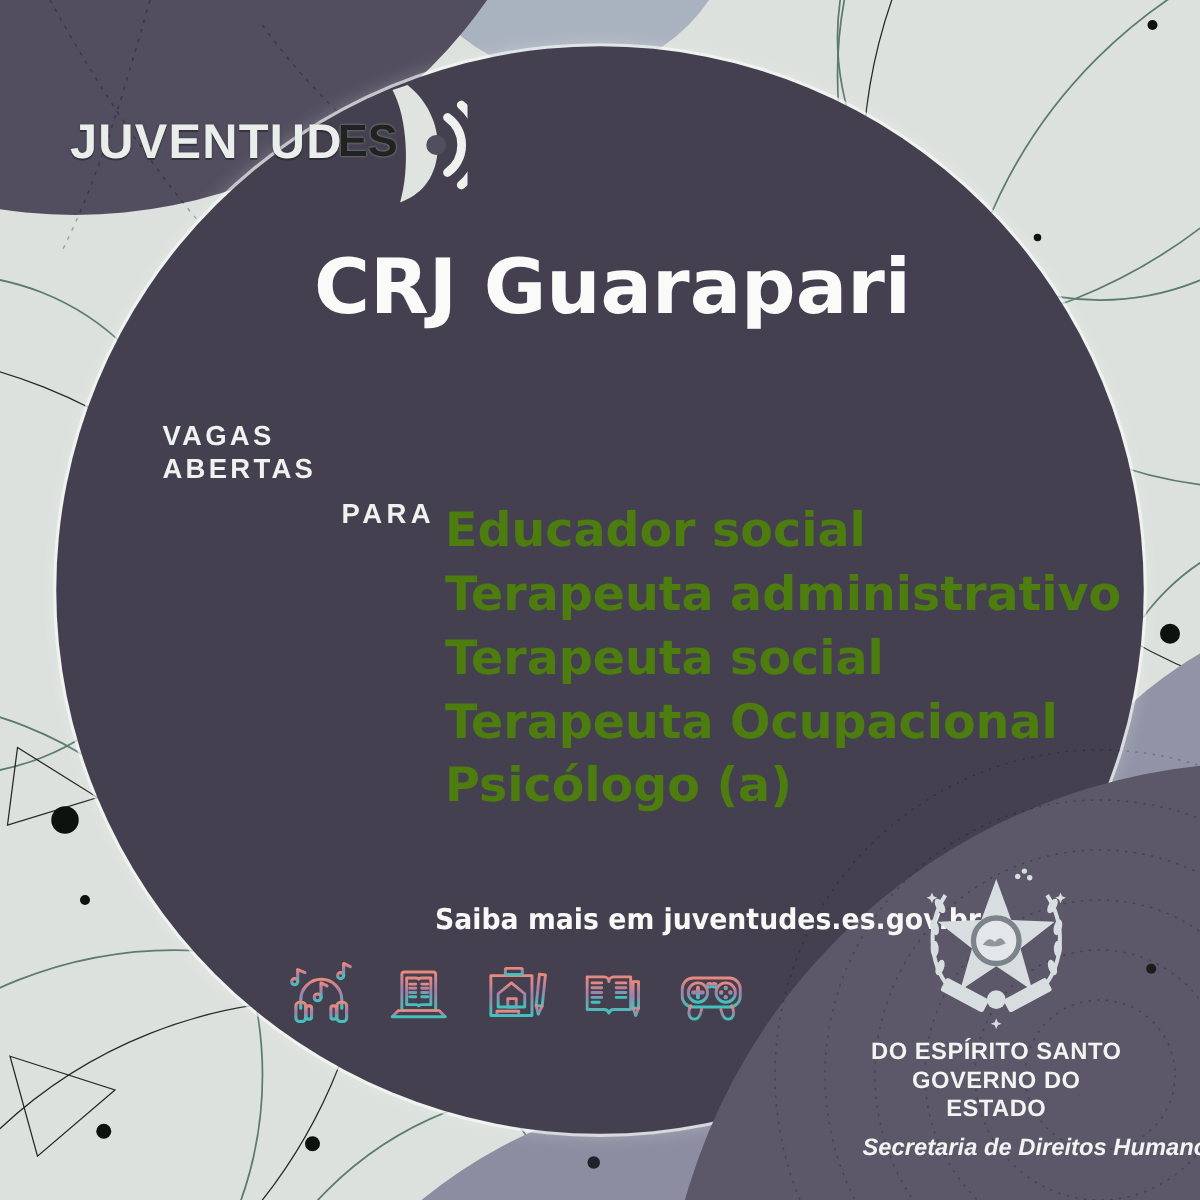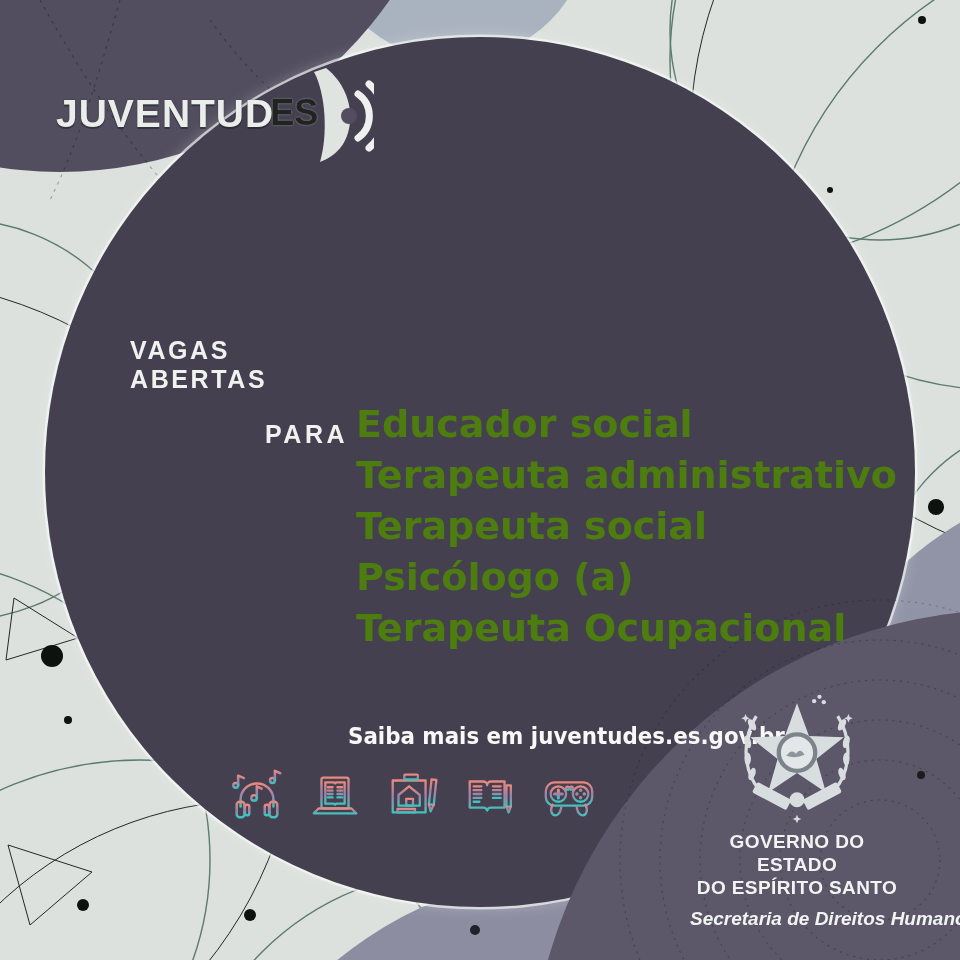--- a/index.html
+++ b/index.html
@@ -32,22 +32,22 @@
   .logo-es{
     position:absolute;left:0;top:26px;font-family:"Liberation Sans",sans-serif;
     font-weight:800;font-size:36px;color:#1f2420;text-shadow:0 0 2px rgba(240,244,240,.5);
   }
   
   .title{
     position:absolute;left:200px;top:194px;width:580px;text-align:center;
     font-size:61px;font-weight:bold;color:#fafbf9;letter-spacing:0;
   }
   .intro{position:absolute;left:130px;top:336px;width:218px;color:#eff2ef;
-    font-family:"Liberation Sans",sans-serif;font-weight:bold;font-size:25px;letter-spacing:2.6px;}
-  .intro-line2{text-align:right;margin-top:26px;letter-spacing:3.5px;}
+    font-family:"Liberation Sans",sans-serif;font-weight:bold;font-size:22px;letter-spacing:2.6px;}
+  .intro-line2{text-align:right;margin-top:10px;letter-spacing:3.5px;}
   .jobs{position:absolute;left:356px;top:399px;color:#4d7c0f;font-weight:bold;
     font-size:38px;line-height:51px;white-space:nowrap;}
   .saiba{position:absolute;left:348px;top:723px;color:#f8f9f7;font-weight:bold;
     font-size:23px;transform:scaleX(.93);transform-origin:left;white-space:nowrap;}
   
   .icons-row{position:absolute;left:228px;top:766px;display:flex;gap:20px;}
   .icons-row .ic{width:58px;height:58px;}
   
   .seal-block{position:absolute;left:690px;top:688px;width:214px;text-align:center;color:#f2f4f2;}
   .seal-svg{margin:0 auto;}
@@ -130,32 +130,33 @@
       <svg width="104" height="96" viewBox="0 0 104 96">
         <path d="M56,2 C74,16 82,38 80,56 C78,78 66,90 50,96 C58,70 56,28 44,6 Z" fill="#dfe4e0"></path>
         <circle cx="79" cy="50" r="8" fill="#534e5f"></circle>
         <path d="M88,28 A27,27 0 0 1 88,72" fill="none" stroke="#eef1ee" stroke-width="7" stroke-linecap="round"></path>
         <path d="M99,18 A42,42 0 0 1 99,82" fill="none" stroke="#eef1ee" stroke-width="7" stroke-linecap="round"></path>
       </svg>
       <span class="logo-es">ES</span>
     </span>
   </div>
 
+  <div class="title">CRJ Guarapari</div>
 
   <div class="intro">
     <div class="intro-line1">VAGAS ABERTAS</div>
     <div class="intro-line2">PARA</div>
   </div>
 
   <div class="jobs">
     <div>Educador social</div>
     <div>Terapeuta administrativo</div>
     <div>Terapeuta social</div>
+    <div>Terapeuta Ocupacional</div>
     <div>Psicólogo (a)</div>
-    <div>Terapeuta Ocupacional</div>
   </div>
 
   <div class="saiba">Saiba mais em juventudes.es.gov.br</div>
 
   <div class="icons-row">
 
     <svg class="ic" viewBox="0 0 60 60">
       <defs>
           <linearGradient id="g1" x1="0" y1="0" x2="0" y2="1">
         <stop offset="0" stop-color="#e8897e"></stop>
@@ -287,18 +288,18 @@
             <rect x="76" y="96" width="36" height="11" rx="2"></rect>
           </g>
         <circle cx="70" cy="104" r="7"></circle>
         <polygon points="22,24 23.2,26.8 26,28 23.2,29.2 22,32 20.8,29.2 18,28 20.8,26.8"></polygon>
         <polygon points="118,24 119.2,26.8 122,28 119.2,29.2 118,32 116.8,29.2 114,28 116.8,26.8"></polygon>
         <polygon points="70,118 71.2,120.8 74,122 71.2,123.2 70,126 68.8,123.2 66,122 68.8,120.8"></polygon>
       </g>
       <circle cx="70" cy="60" r="17" fill="#e3e7e9" stroke="#7c838a" stroke-width="4"></circle>
       <path d="M60,63 q5,-7 9,-2 q4,-6 8,1 q-8,4 -17,1 z" fill="#8f969c"></path>
     </svg>
+    <div class="gov-line">DO ESPÍRITO SANTO</div>
     <div class="gov-line">GOVERNO DO ESTADO</div>
-    <div class="gov-line">DO ESPÍRITO SANTO</div>
     <div class="secretariat">Secretaria de Direitos Humanos</div>
   </div>
 
 </div>
 
 </body></html>

